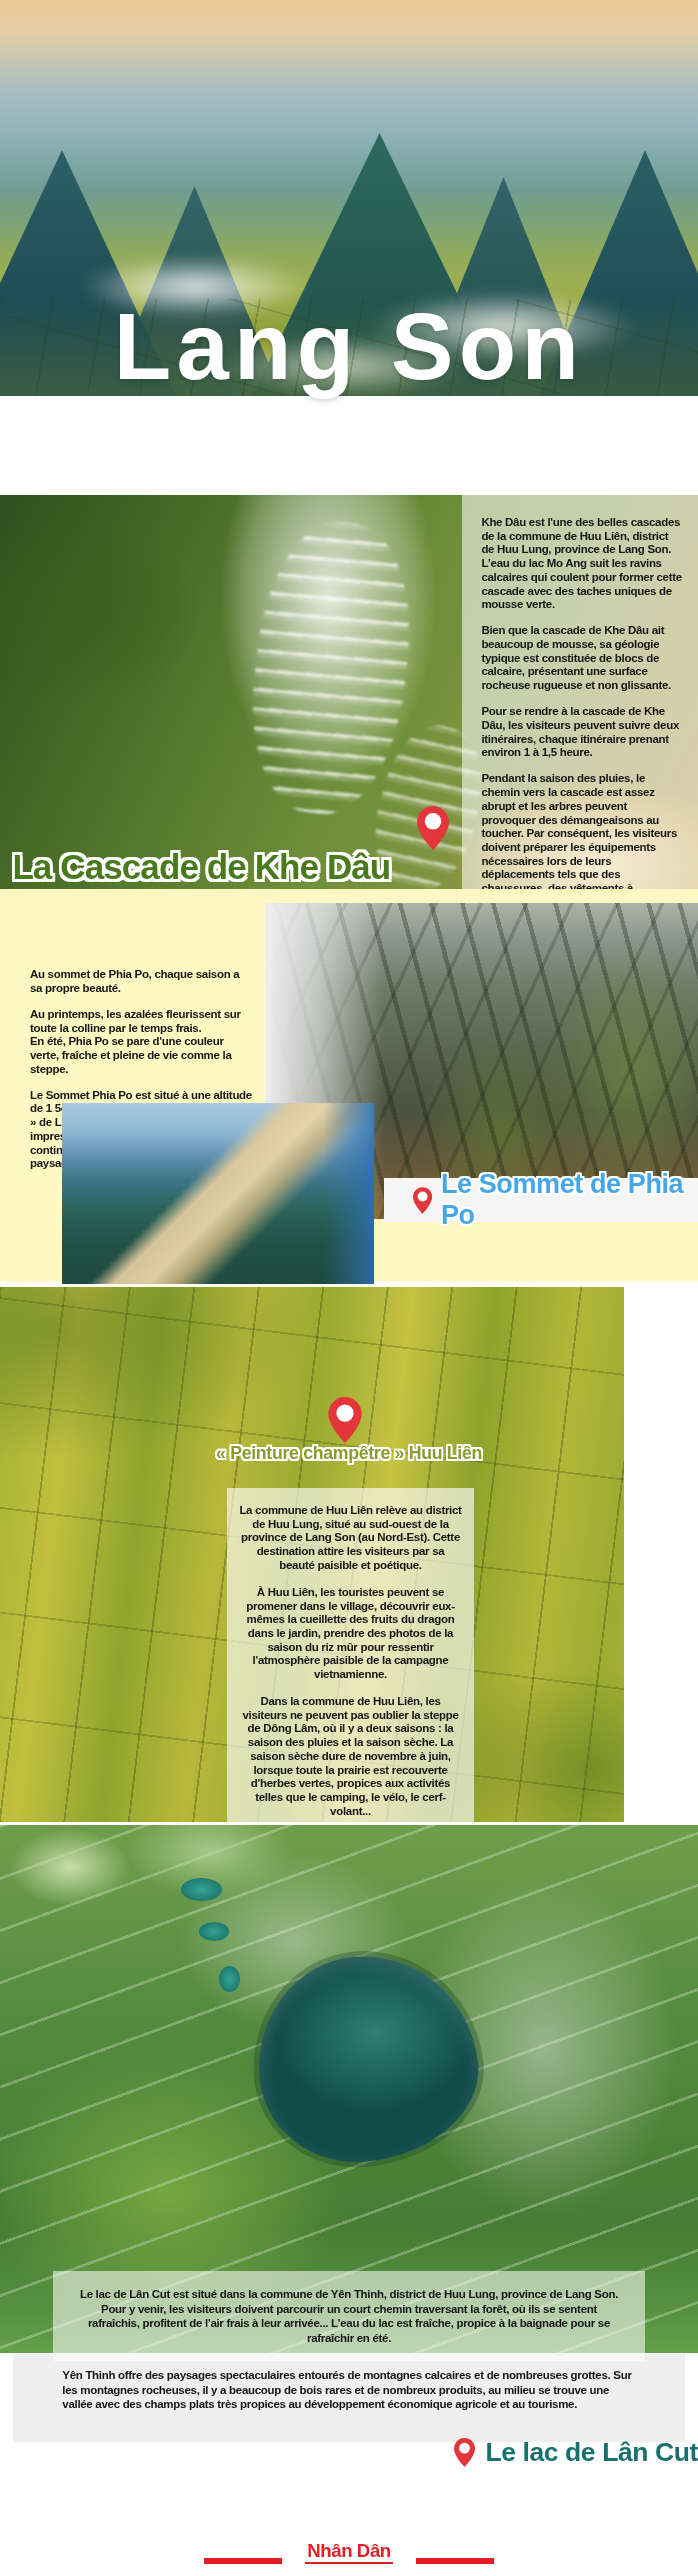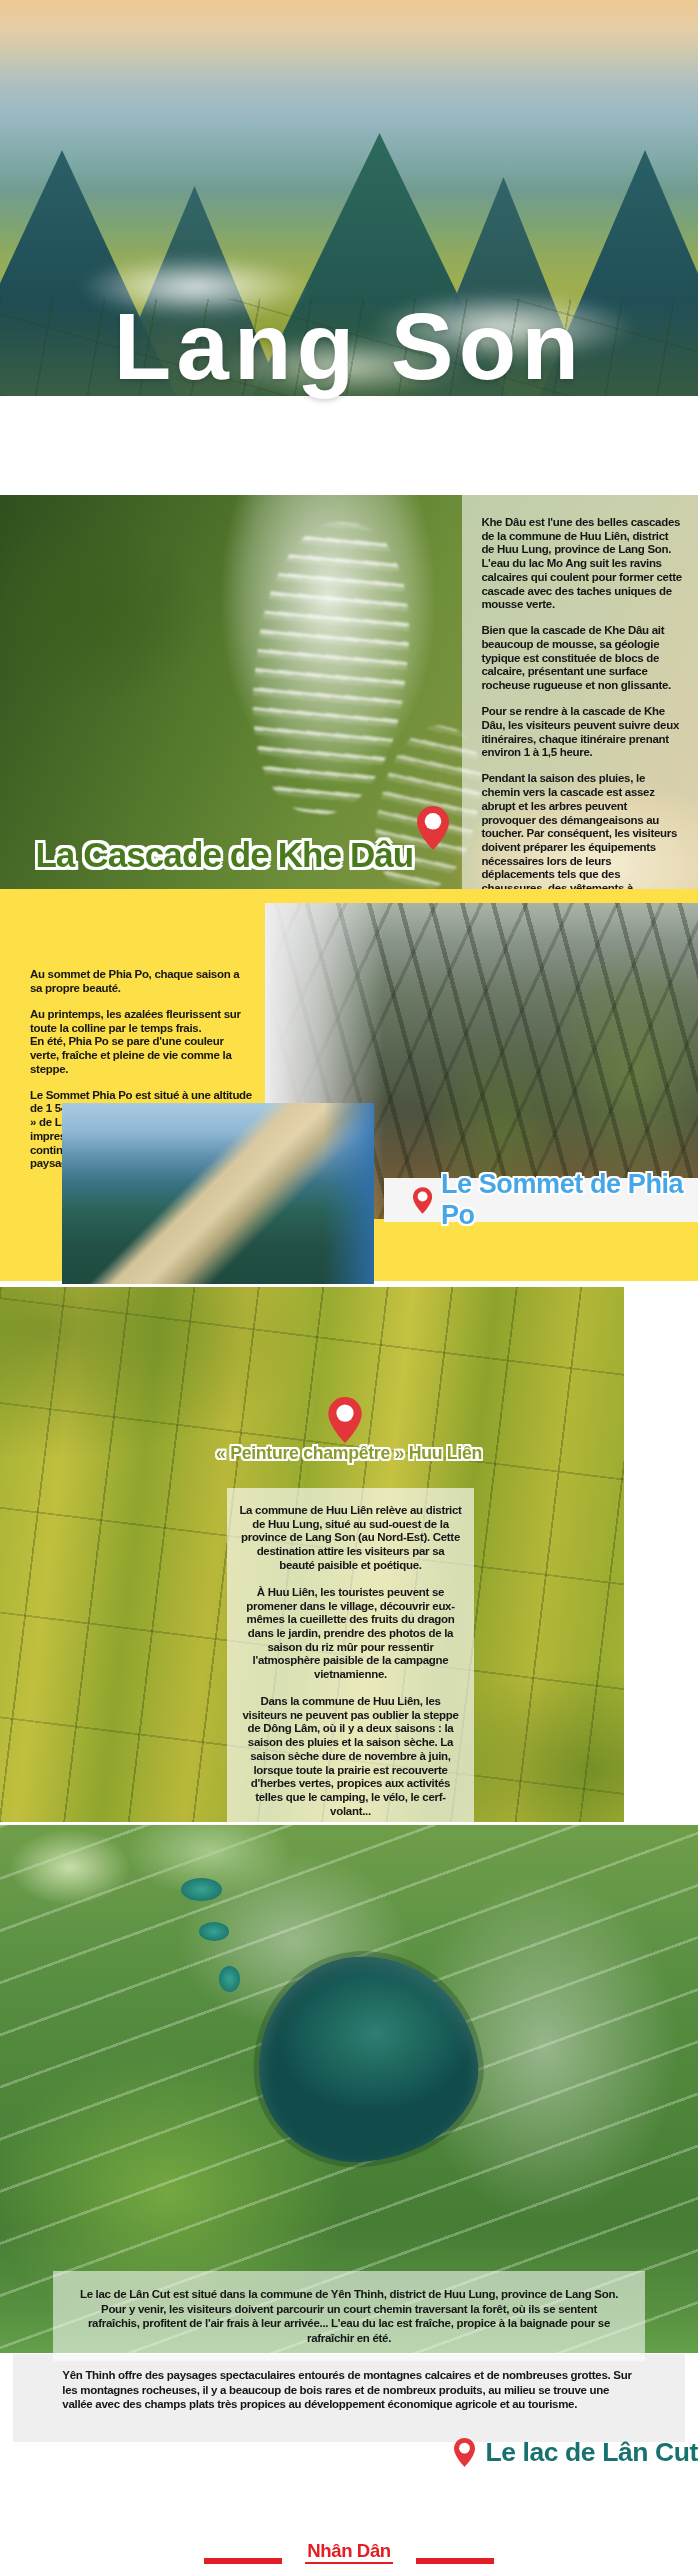--- a/index.html
+++ b/index.html
@@ -47,26 +47,26 @@
   .sec-khedau{position:absolute;left:0;top:495px;width:698px;height:394px;overflow:hidden;
     background:
       radial-gradient(194px 115px at 86% 94%, rgba(243,222,160,.95), rgba(212,172,82,.55) 58%, transparent 76%),
       radial-gradient(150px 265px at 47% 26%, rgba(255,255,255,.8), rgba(255,255,255,.25) 55%, transparent 72%),
       radial-gradient(159px 124px at 12% 30%, rgba(60,95,30,.8), transparent 75%),
       linear-gradient(115deg,#2f4f1e 0%,#476b27 22%,#5c8030 40%,#6f8f3a 55%,#7d9440 68%,#8f953f 80%,#a5923e 92%,#b29b46 100%);}
   .cascade{position:absolute;border-radius:45%;filter:blur(0.9px);opacity:.85;
     background:repeating-linear-gradient(178deg, rgba(255,255,255,.8) 0 3.5px, rgba(255,255,255,.2) 3.5px 8px, transparent 8px 19.4px);}
   .khedau-overlay{position:absolute;left:462px;top:0;width:236px;height:394px;
     background:rgba(252,252,250,.58);box-sizing:border-box;padding:21px 16px 0 19.4px;}
-  .khedau-heading{position:absolute;left:12.4px;top:340px;z-index:2;
-    font-weight:bold;font-size:35px;letter-spacing:-0.9px;color:#4a7a1e;margin-left:23px;}
+  .khedau-heading{position:absolute;left:12.4px;top:352px;z-index:2;
+    font-weight:bold;font-size:35px;letter-spacing:-0.9px;color:#4a7a1e;}
   .khedau-pin{position:absolute;left:417px;top:311px;z-index:2;}
 
   
-  .sec-phiapo{position:absolute;left:0;top:889px;width:698px;height:392px;background:#fde047;}
+  .sec-phiapo{position:absolute;left:0;top:889px;width:698px;height:392px;background:#fef9c3;}
   .forest{position:absolute;left:265px;top:14px;width:433px;height:316px;
     background:
       repeating-linear-gradient(75deg, rgba(25,30,18,.32) 0 4.4px, transparent 4.4px 30px),
       repeating-linear-gradient(-65deg, rgba(25,30,18,.22) 0 3.5px, transparent 3.5px 41px),
       radial-gradient(133px 186px at 85% 55%, rgba(115,145,62,.6), transparent 72%),
       radial-gradient(115px 150px at 55% 72%, rgba(100,130,50,.55), transparent 72%),
       linear-gradient(180deg,#aab4a6 0%,#8a958a 12%,#6c7a66 28%,#586450 48%,#4c5340 66%,#64573a 82%,#7a6138 94%,#82672f 100%);}
   .forest:before{content:"";position:absolute;left:0;top:0;width:119px;height:100%;
     background:linear-gradient(90deg,#efeef0 0%,rgba(239,238,240,.65) 45%,transparent 100%);}
   .phiapo-text{position:absolute;left:30px;top:79px;width:224px;z-index:2;}

